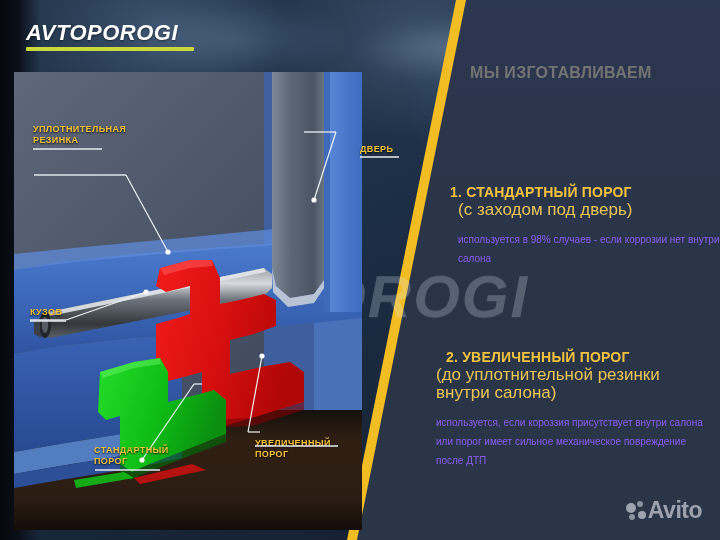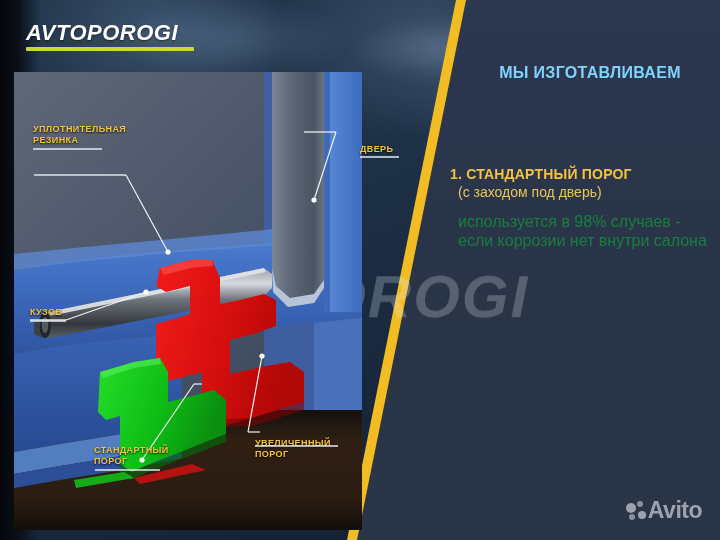--- a/index.html
+++ b/index.html
@@ -79,35 +79,35 @@
   
   .lbl{
     position:absolute;
     color:#f5c23a;
     font-size:9px;font-weight:bold;letter-spacing:.4px;
     line-height:11px;
     text-shadow:0 1px 2px rgba(0,0,0,.85);
     white-space:pre-line;
   }
   .leader{position:absolute;left:0;top:0;pointer-events:none;}
-  .hl-gold{color:#7dd3fc;text-align:center;}
+  .hl-gold{color:#737373;}
   .hl-white{color:#ffffff;}
   .head1{
     position:absolute;left:470px;top:62px;width:240px;
     font-size:16px;font-weight:bold;letter-spacing:.3px;line-height:21px;
   }
-  .sec{position:absolute;width:270px;}
+  .sec{position:absolute;width:270px;margin-top:18px;}
   .sec-title{
     font-size:14px;font-weight:bold;color:#f3c23e;letter-spacing:.2px;line-height:18px;
   }
   .sec-sub{
-    font-size:14px;color:#e9c558;line-height:18px;font-weight:normal;
+    font-size:17px;color:#e9c558;line-height:18px;font-weight:normal;
   }
   .sec-body{
-    font-size:16px;color:#15803d;line-height:19px;margin-top:11px;font-weight:normal;
+    font-size:10px;color:#8b5cf6;line-height:19px;margin-top:11px;font-weight:normal;
   }
   #sec1{left:450px;top:165px;}
   #sec2{left:436px;top:330px;}
 
   
   .avito{position:absolute;right:18px;bottom:18px;display:flex;align-items:center;opacity:.72;}
   .avito-dots{position:relative;width:22px;height:20px;}
   .avito-dots i{position:absolute;border-radius:50%;background:#c9cdd6;display:block;}
   .d1{width:10px;height:10px;left:0;top:2px;}
   .d2{width:6px;height:6px;left:11px;top:0px;background:#aeb4c0 !important;}
@@ -279,20 +279,25 @@
   <div class="head1">
     <div class="hl-gold">МЫ ИЗГОТАВЛИВАЕМ</div>
   </div>
 
   <div class="sec" id="sec1">
     <div class="sec-title">1. СТАНДАРТНЫЙ ПОРОГ</div>
     <div class="sec-sub" style="padding-left:8px;">(с заходом под дверь)</div>
     <div class="sec-body" style="padding-left:8px;">используется в 98% случаев - если коррозии нет внутри салона</div>
   </div>
 
+  <div class="sec" id="sec2">
+    <div class="sec-title" style="padding-left:10px;">2. УВЕЛИЧЕННЫЙ ПОРОГ</div>
+    <div class="sec-sub">(до уплотнительной резинки внутри салона)</div>
+    <div class="sec-body">используется, если короззия присутствует внутри салона или порог имеет сильное механическое повреждение после ДТП</div>
+  </div>
 
   <div class="avito">
     <div class="avito-dots">
       <i class="d1"></i>
         <i class="d2"></i>
         <i class="d3"></i>
         <i class="d4"></i>
     </div>
     <div class="avito-word">Avito</div>
   </div>

